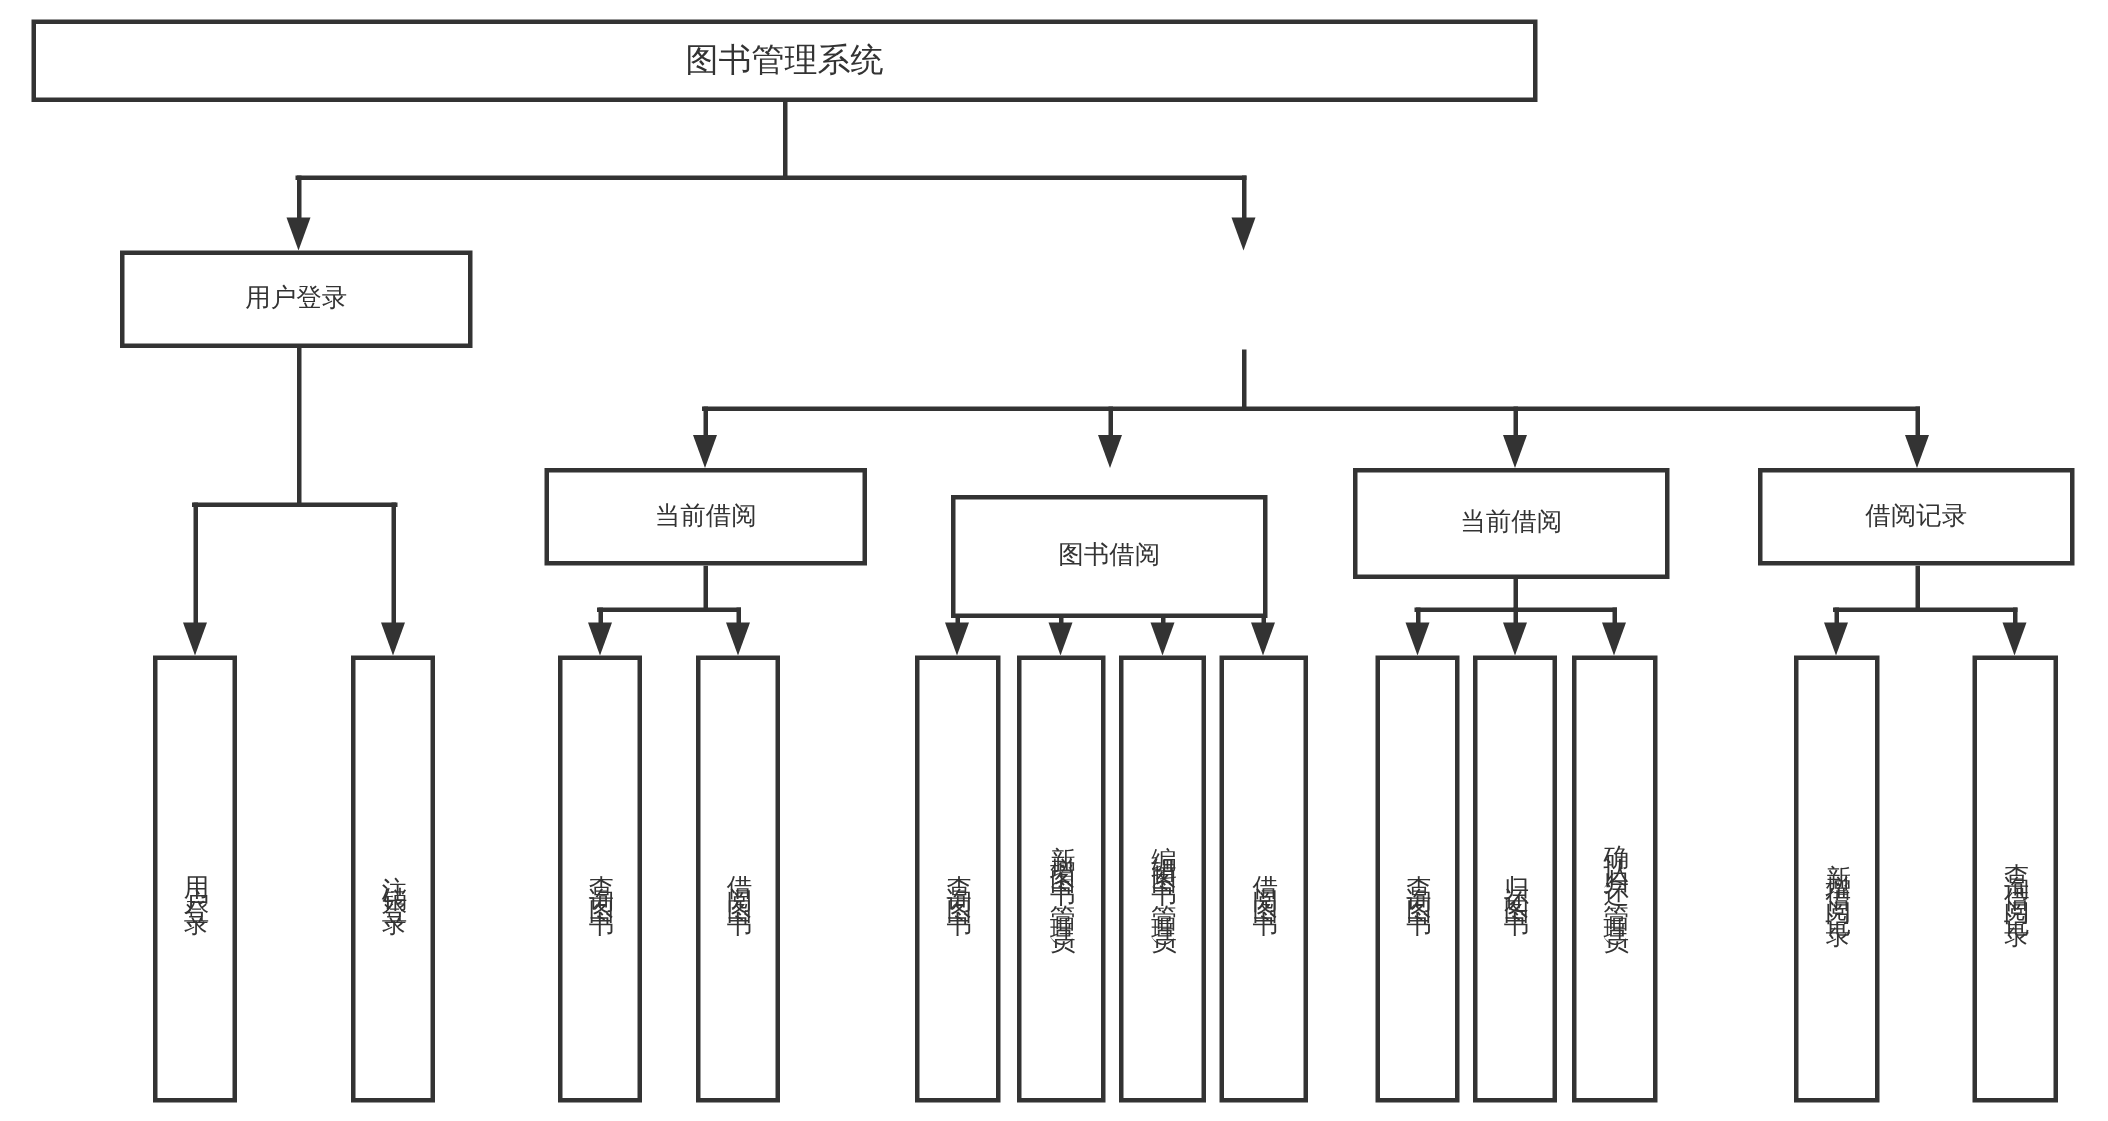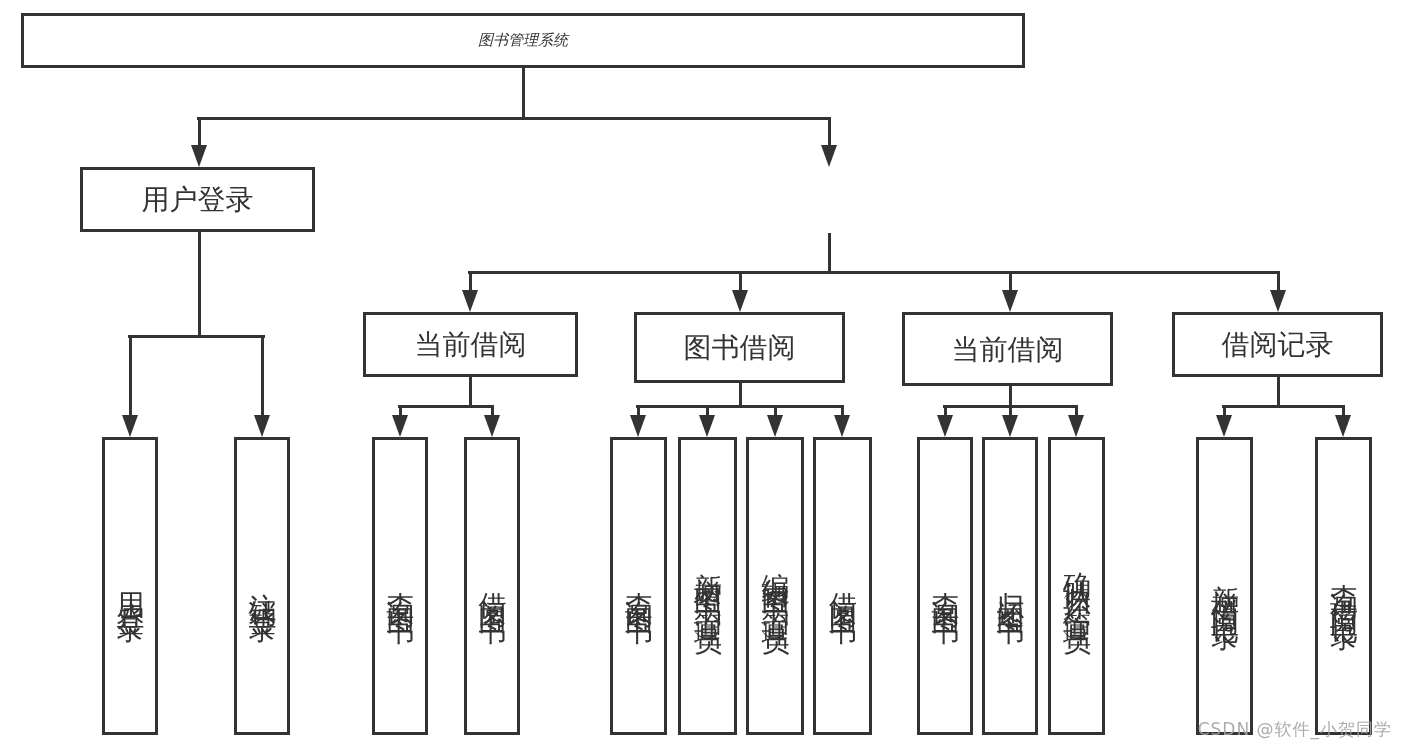--- a/index.html
+++ b/index.html
@@ -5,23 +5,23 @@
   :root { --line:#333333; --text:#333333; --wm:#a3a3a8; }
   html,body { margin:0; padding:0; background:#ffffff; }
   .canvas {
     position:relative; width:1405px; height:747px; background:#ffffff;
     font-family:"DejaVu Sans","Liberation Sans",sans-serif; overflow:hidden;
   }
   .node {
     position:absolute; box-sizing:border-box; background:#ffffff;
     border:3px solid var(--line); color:var(--text);
     display:flex; align-items:center; justify-content:center;
-    font-size:28px; line-height:1.25; white-space:nowrap; z-index:2;
+    font-size:17px; line-height:1.25; white-space:nowrap; z-index:2;
   }
-  .node.root { font-size:15px;font-style:italic; }
+  .node.root { font-size:22px; }
   .leaf {
     writing-mode:vertical-rl; text-orientation:mixed;
     letter-spacing:8px; line-height:1; white-space:normal;
   }
   .vline { position:absolute; background:var(--line); width:3px; z-index:1; }
   .hline { position:absolute; background:var(--line); height:3px; z-index:1; }
   .ahead {
     position:absolute; width:0; height:0; z-index:1;
     border-left:8px solid transparent; border-right:8px solid transparent;
     border-top:22px solid var(--line);
@@ -89,21 +89,21 @@
       <div class="ahead" style="left: 1216px; top: 415px;"></div>
       <div class="vline" style="left: 1342px; top: 405px; height: 16px;"></div>
       <div class="ahead" style="left: 1335px; top: 415px;"></div>
     </div>
 
   <div class="node root" style="left:21px;top:13px;width:1004px;height:55px">图书管理系统</div>
 
   <div class="node" style="left:80px;top:167px;width:235px;height:65px">用户登录</div>
 
   <div class="node" style="left:363px;top:312px;width:215px;height:65px">当前借阅</div>
-  <div class="node" style="left:634px;top:312px;width:211px;height:71px">图书借阅</div>
+  <div class="node" style="left:634px;top:330px;width:211px;height:82px">图书借阅</div>
   <div class="node" style="left:902px;top:312px;width:211px;height:74px">当前借阅</div>
   <div class="node" style="left:1172px;top:312px;width:211px;height:65px">借阅记录</div>
 
   <div class="node leaf" style="left:102px;top:437px;width:56px;height:298px">用户登录</div>
   <div class="node leaf" style="left:234px;top:437px;width:56px;height:298px">注销登录</div>
 
   <div class="node leaf" style="left:372px;top:437px;width:56px;height:298px">查询图书</div>
   <div class="node leaf" style="left:464px;top:437px;width:56px;height:298px">借阅图书</div>
 
   <div class="node leaf" style="left:610px;top:437px;width:57px;height:298px">查询图书</div>
@@ -111,14 +111,13 @@
   <div class="node leaf" style="left:746px;top:437px;width:58px;height:298px">编辑图书（管理员）</div>
   <div class="node leaf" style="left:813px;top:437px;width:59px;height:298px">借阅图书</div>
 
   <div class="node leaf" style="left:917px;top:437px;width:56px;height:298px">查询图书</div>
   <div class="node leaf" style="left:982px;top:437px;width:56px;height:298px">归还图书</div>
   <div class="node leaf" style="left:1048px;top:437px;width:57px;height:298px">确认归还（管理员）</div>
 
   <div class="node leaf" style="left:1196px;top:437px;width:57px;height:298px">新增借阅记录</div>
   <div class="node leaf" style="left:1315px;top:437px;width:57px;height:298px">查询借阅记录</div>
 
-  <div class="watermark">CSDN @软件_小贺同学</div>
 </div>
 
 </body></html>

